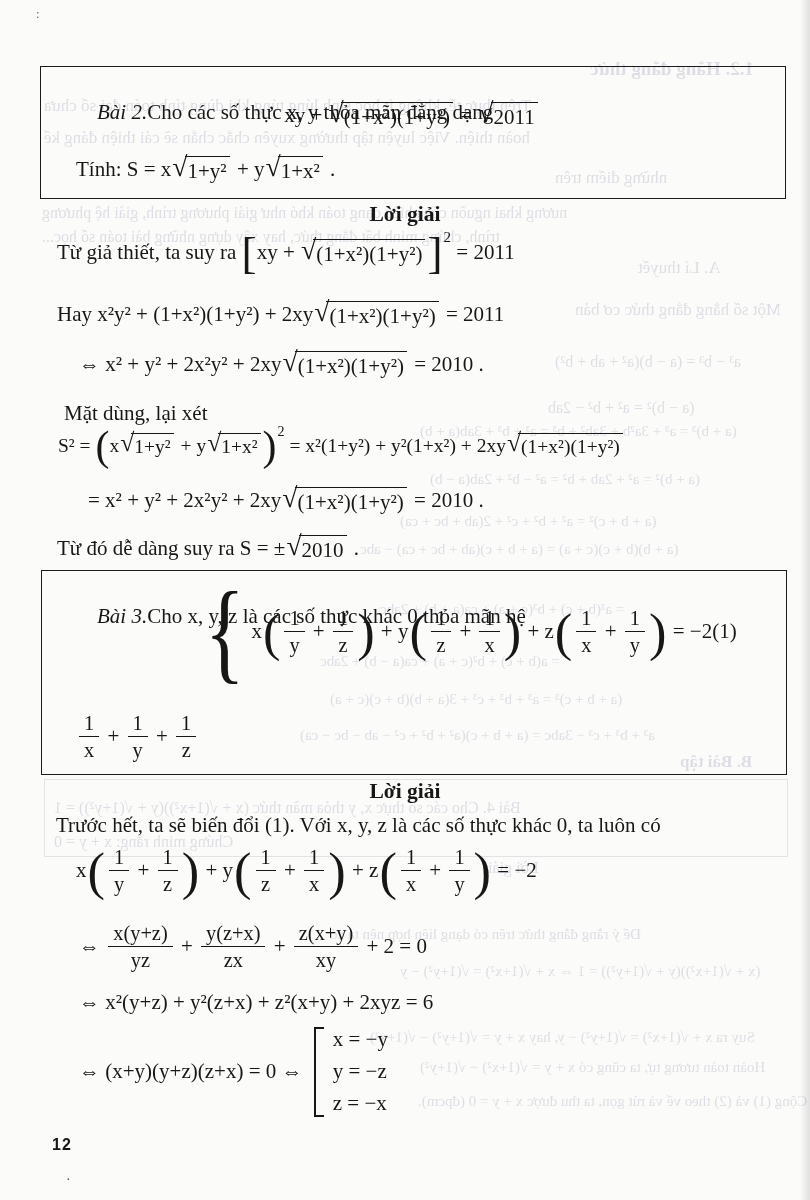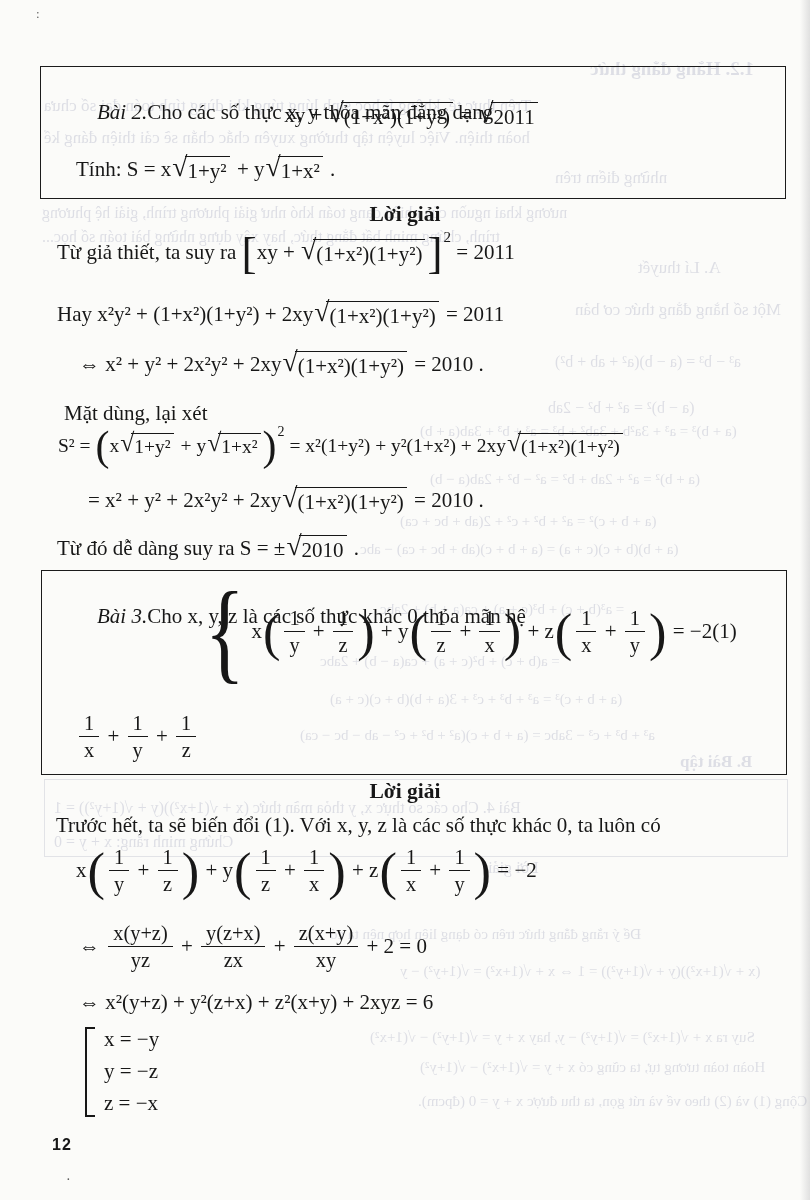--- a/index.html
+++ b/index.html
@@ -323,20 +323,21 @@
       <span class="frac">
         <span class="num">z(x+y)</span>
         <span class="den">xy</span>
       </span>
       <span class="mtx"> + 2 = 0</span>
     </div>
   <div class="eq" style="left:79px;top:990px">
       <span class="mtx">⇔ x²(y+z) + y²(z+x) + z²(x+y) + 2xyz = 6</span>
     </div>
   <div class="eq" style="left:79px;top:1027px">
+      <span class="mtx">⇔ (x+y)(y+z)(z+x) = 0 ⇔ </span>
       <span class="cases">
         <span class="cbracket"></span>
         <span class="clines">
           <span class="">x = −y</span>
           <span class="">y = −z</span>
           <span class="">z = −x</span>
         </span>
       </span>
     </div>
 

